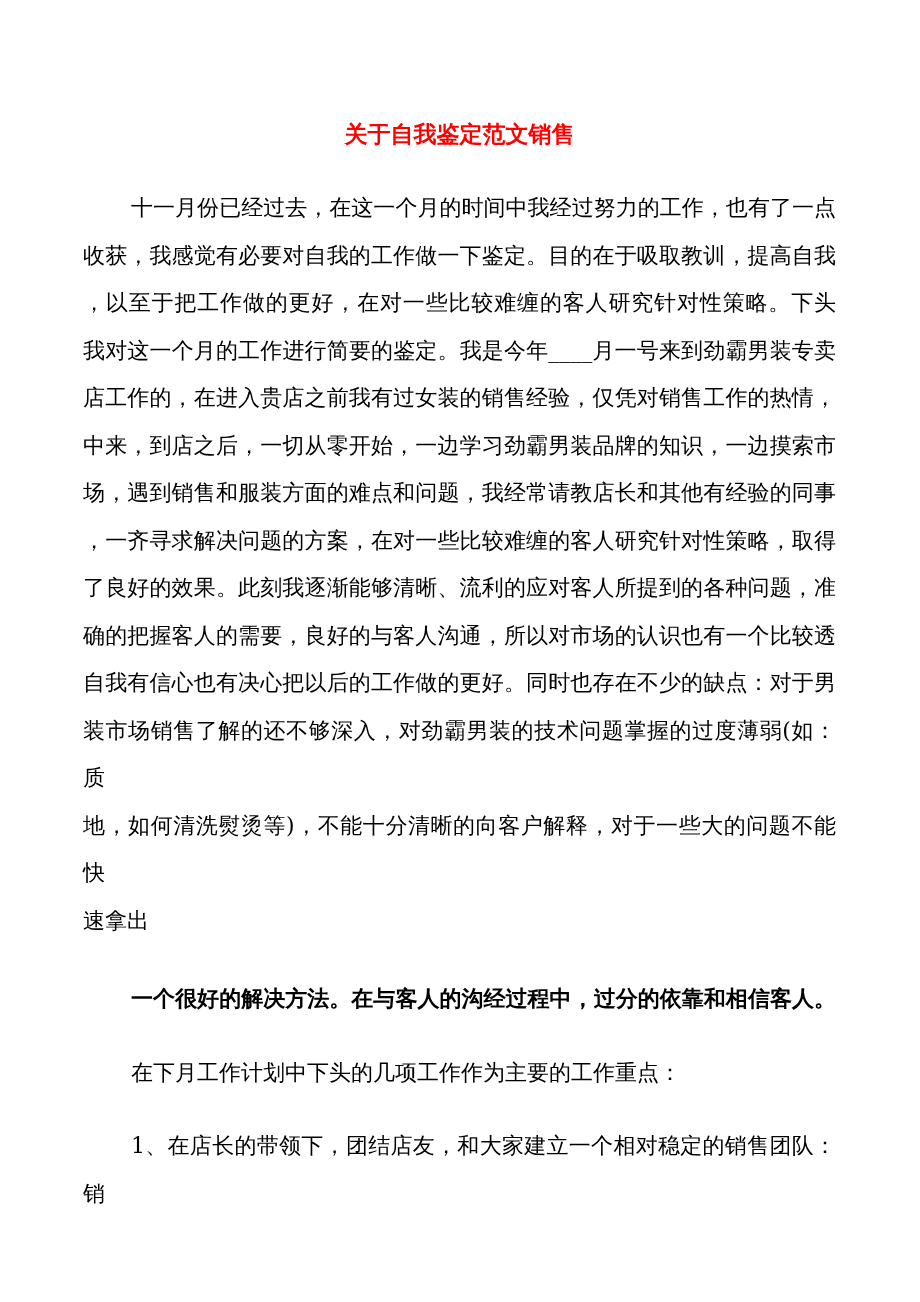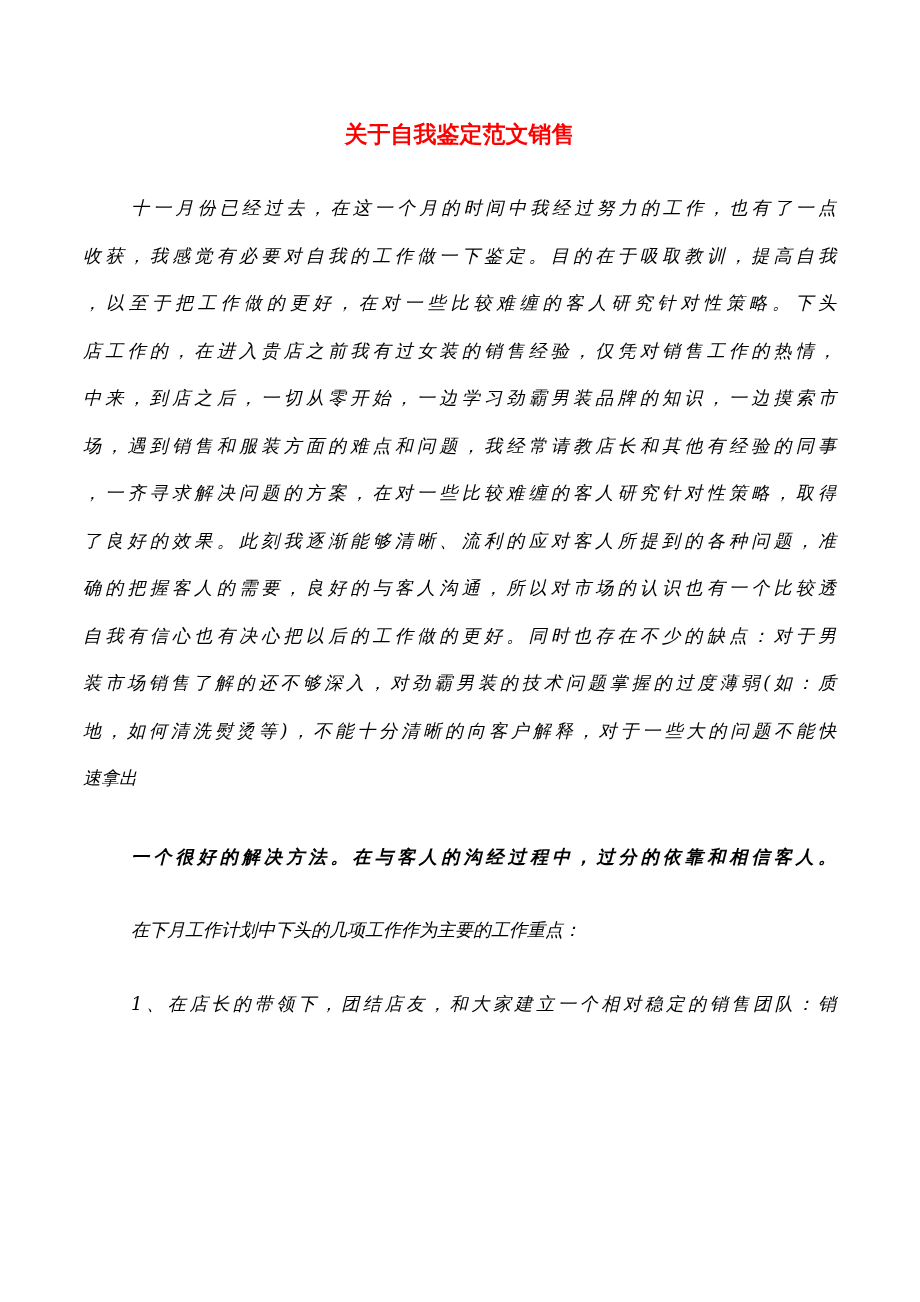--- a/index.html
+++ b/index.html
@@ -23,24 +23,23 @@
     margin: 0;
     font-size: 23px;
     line-height: 34px;
     font-weight: bold;
     text-align: center;
   }
   .content {
     width: 100%;
   }
   .para {
-    font-size: 18px;
+    font-size: 22px;
     line-height: 47.5px;
     margin: 26px 0 0 0;
-    font-style: italic;
   }
   .para:first-child { margin-top: 33px; }
   .para:nth-child(2) { margin-top: 31px; }
   .para.bold { font-weight: bold; }
   .line {
     text-align: justify;
     text-align-last: justify;
     -moz-text-align-last: justify;
     white-space: normal;
   }
@@ -55,20 +54,21 @@
 </head>
 <body>
 
 <div class="page" style="color: rgb(0, 0, 0);">
   <h1 class="doc-title" style="color: rgb(255, 0, 0);">关于自我鉴定范文销售</h1>
   <div class="content">
       <div class="para">
         <div class="line indent">十一月份已经过去，在这一个月的时间中我经过努力的工作，也有了一点</div>
         <div class="line">收获，我感觉有必要对自我的工作做一下鉴定。目的在于吸取教训，提高自我</div>
         <div class="line">，以至于把工作做的更好，在对一些比较难缠的客人研究针对性策略。下头</div>
+        <div class="line">我对这一个月的工作进行简要的鉴定。我是今年____月一号来到劲霸男装专卖</div>
         <div class="line">店工作的，在进入贵店之前我有过女装的销售经验，仅凭对销售工作的热情，</div>
         <div class="line">中来，到店之后，一切从零开始，一边学习劲霸男装品牌的知识，一边摸索市</div>
         <div class="line">场，遇到销售和服装方面的难点和问题，我经常请教店长和其他有经验的同事</div>
         <div class="line">，一齐寻求解决问题的方案，在对一些比较难缠的客人研究针对性策略，取得</div>
         <div class="line">了良好的效果。此刻我逐渐能够清晰、流利的应对客人所提到的各种问题，准</div>
         <div class="line">确的把握客人的需要，良好的与客人沟通，所以对市场的认识也有一个比较透</div>
         <div class="line">自我有信心也有决心把以后的工作做的更好。同时也存在不少的缺点：对于男</div>
         <div class="line">装市场销售了解的还不够深入，对劲霸男装的技术问题掌握的过度薄弱(如：质</div>
         <div class="line">地，如何清洗熨烫等)，不能十分清晰的向客户解释，对于一些大的问题不能快</div>
         <div class="line last">速拿出</div>

